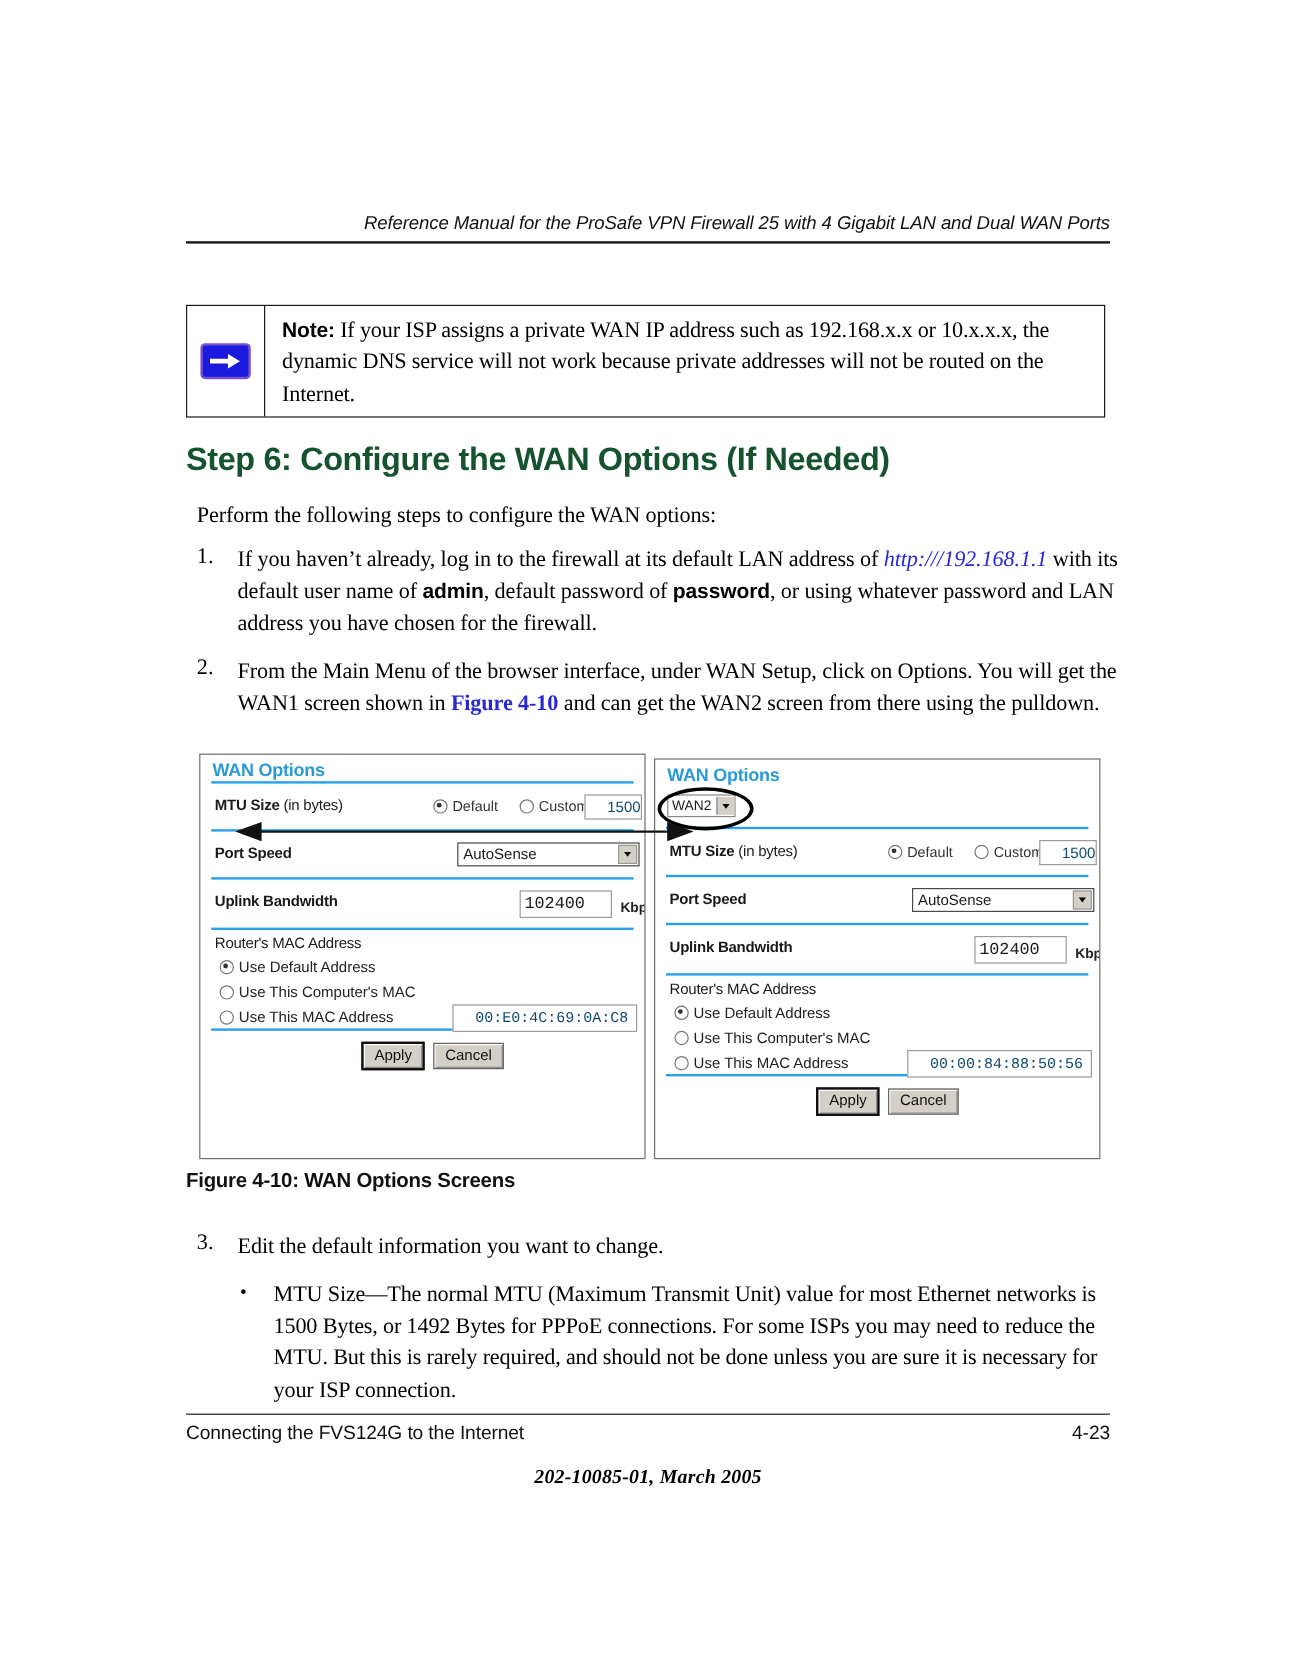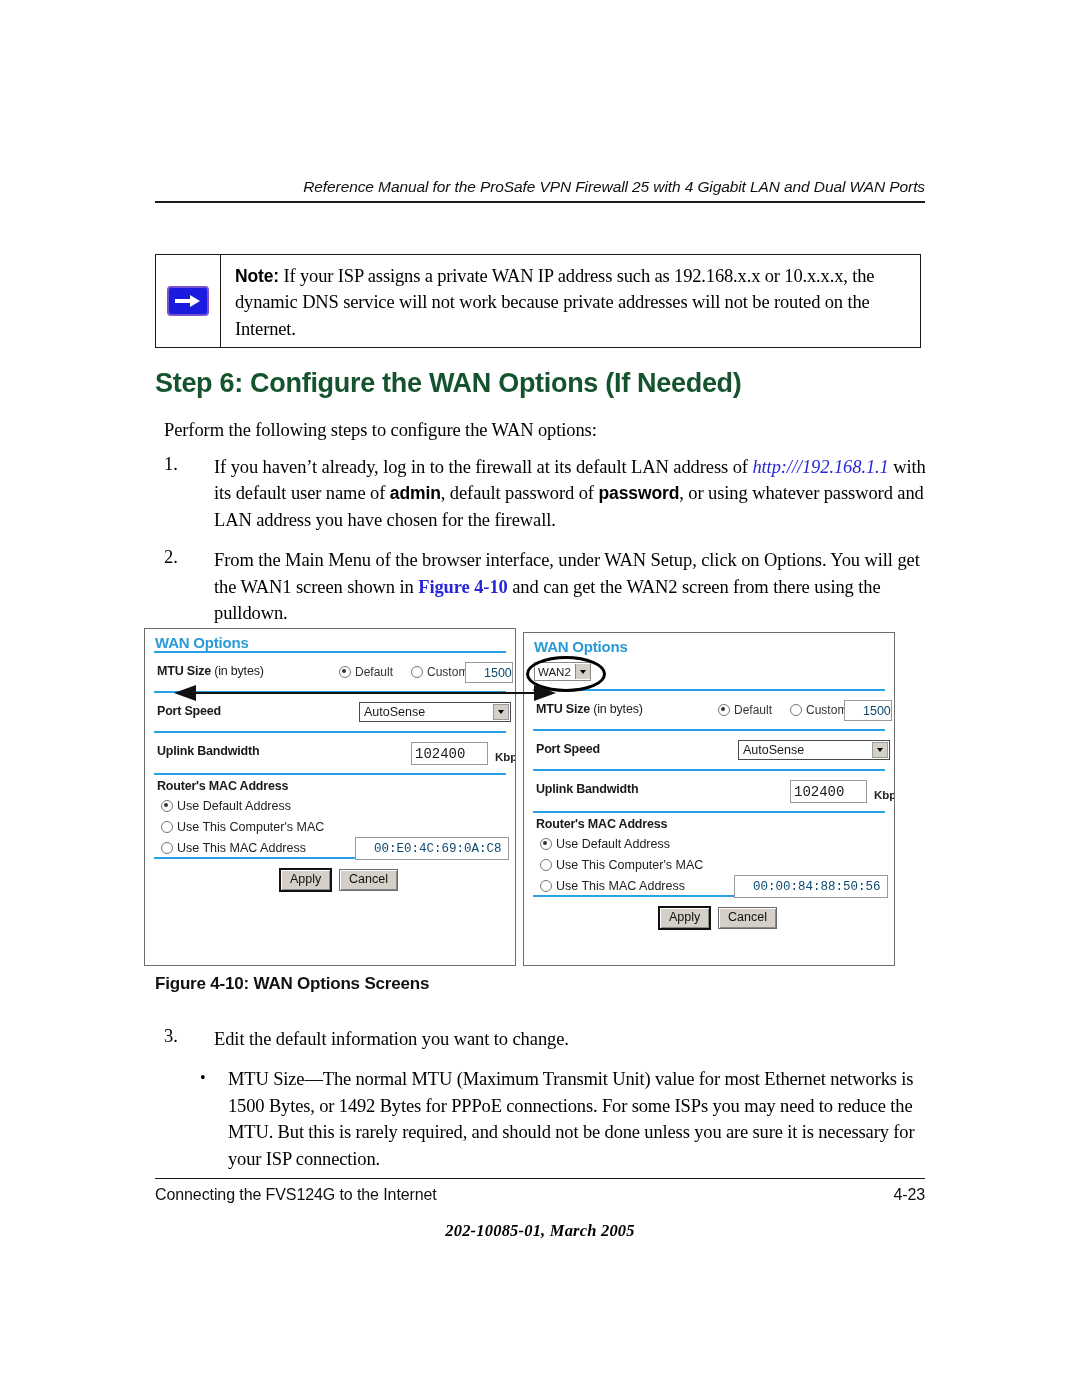--- a/index.html
+++ b/index.html
@@ -114,30 +114,29 @@
   .num-marker {
     width: 34px;
     flex: 0 0 auto;
     font-size: 18.5px;
   }
   .num-body {
     flex: 1 1 auto;
     font-size: 18.5px;
     line-height: 1.43;
     letter-spacing: -0.1px;
-    margin-left: 16px;
   }
   .num-body b { font-family: "Liberation Sans", sans-serif; font-size: 17.5px; }
   .link-blue { color: #2727d6; font-weight: bold; }
   .link-blue-ital { color: #2727d6; font-style: italic; }
 
   
   #figure-area {
     position: absolute;
-    left: 144px;
+    left: 166px;
     top: 628px;
     width: 766px;
     height: 338px;
   }
   .router-panel {
     position: absolute;
     top: 0;
     width: 372px;
     height: 100%;
     border: 1.5px solid #6e6e6e;
@@ -275,21 +274,21 @@
     width: 16px; height: 16px;
     background: #d4d0c8;
     border: 1px solid #9a9a9a;
     display: flex; align-items: center; justify-content: center;
     box-sizing: border-box;
   }
 
   .mac-block { position: relative; height: 82px; }
   .mac-title {
     position: absolute; left: 4px; top: 4px;
-    font-size: 12.5px; font-weight: bold; color: #1a1a1a;
+    font-size: 12.5px; font-weight: normal; color: #1a1a1a;
     letter-spacing: -0.2px;
   }
   .mac-opt {
     position: absolute;
     left: 8px;
     display: flex; align-items: center;
     font-size: 12.5px; color: #222;
   }
 
   .button-row { position: relative; height: 40px; }

